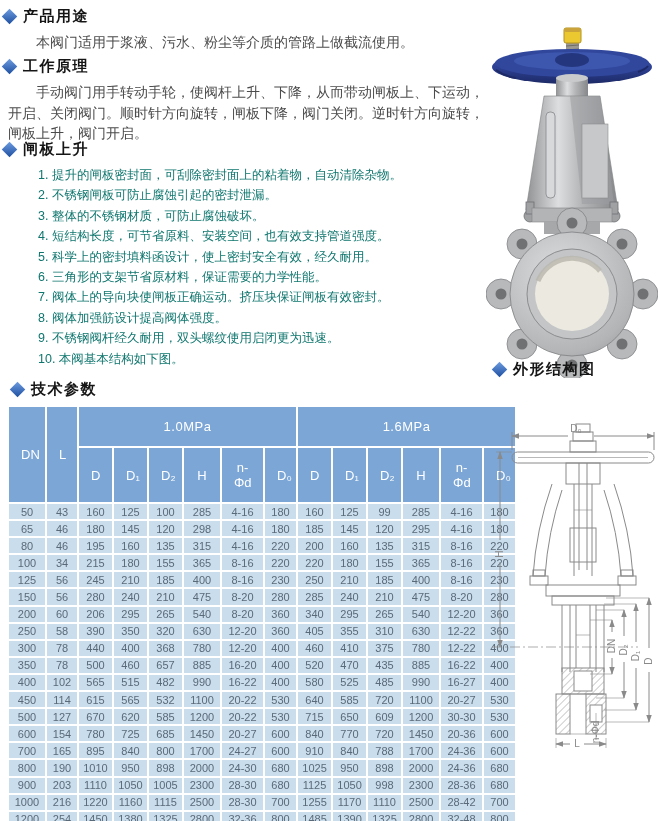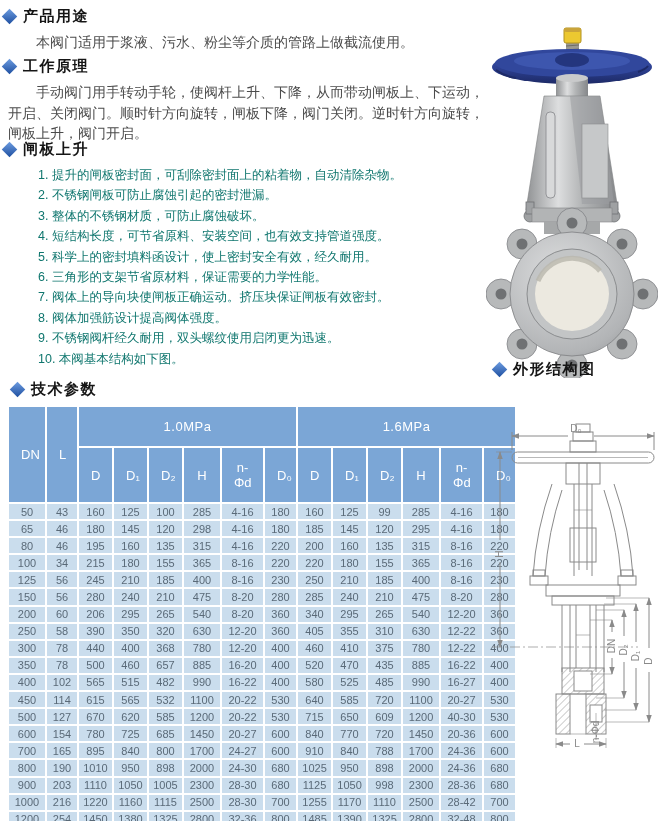--- a/index.html
+++ b/index.html
@@ -314,21 +314,21 @@
         <td>670</td>
         <td>620</td>
         <td>585</td>
         <td>1200</td>
         <td>20-22</td>
         <td>530</td>
         <td>715</td>
         <td>650</td>
         <td>609</td>
         <td>1200</td>
-        <td>40-30</td>
+        <td>30-30</td>
         <td>530</td>
       </tr>
       <tr>
         <td>600</td>
         <td>154</td>
         <td>780</td>
         <td>725</td>
         <td>685</td>
         <td>1450</td>
         <td>20-27</td>

